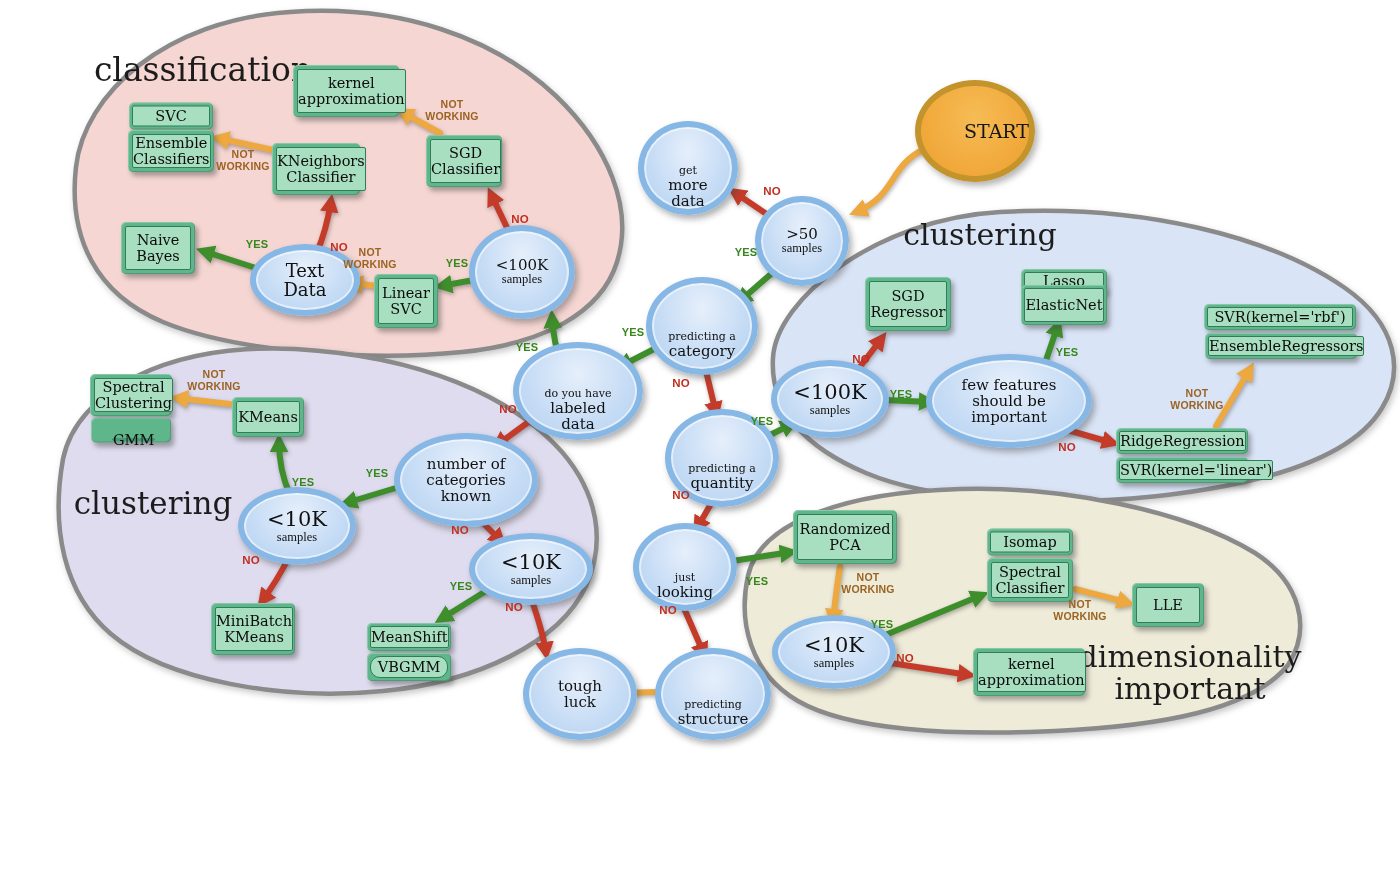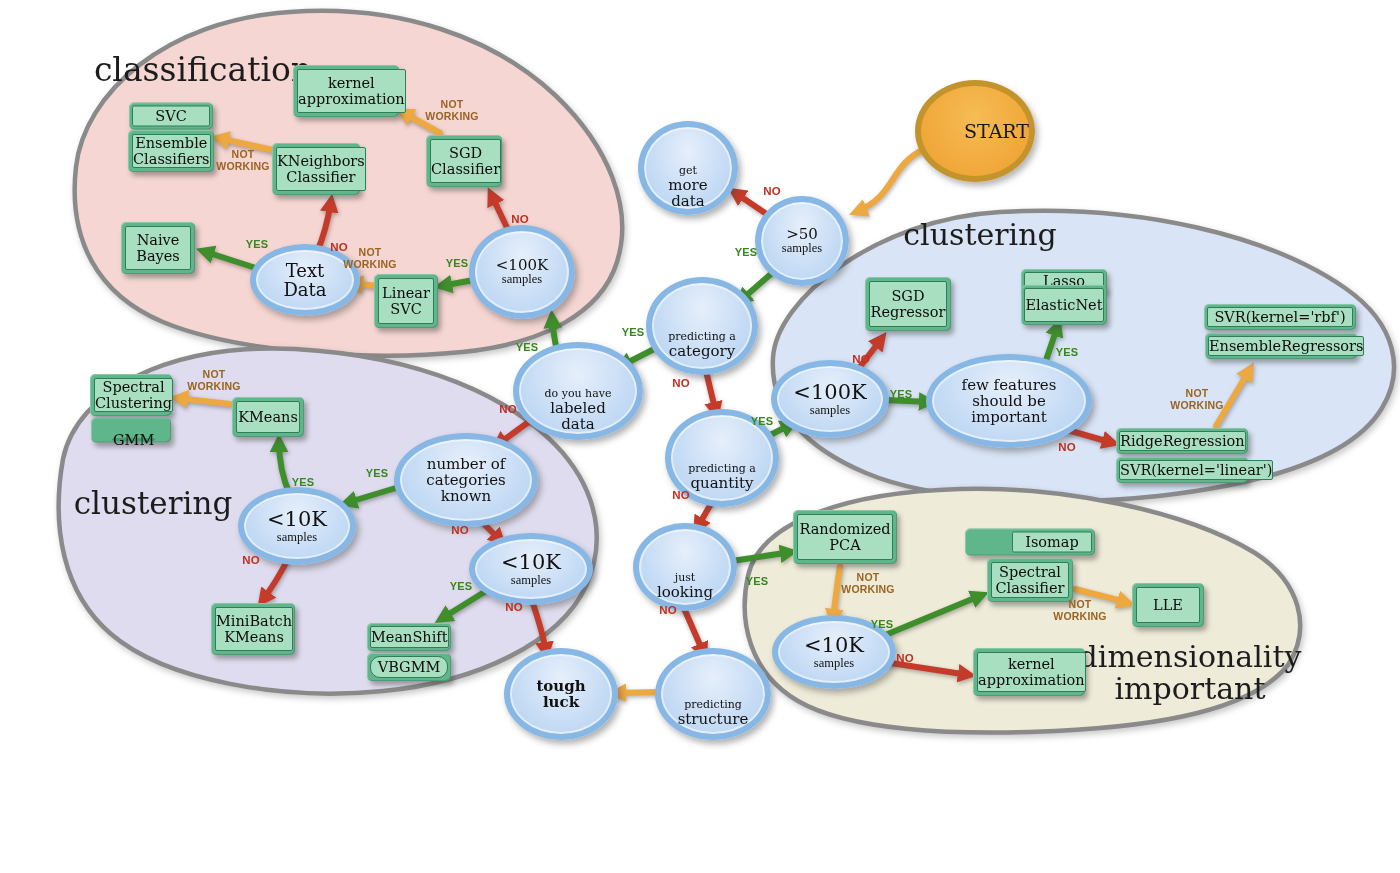--- a/index.html
+++ b/index.html
@@ -219,21 +219,21 @@
       <div class="ln t-b">quantity</div>
     </div>
     <div class="node" style="left: 685px; top: 567px; width: 92px; height: 76px;">
       <div class="ln t-s">just</div>
       <div class="ln t-b">looking</div>
     </div>
     <div class="node" style="left: 713px; top: 694px; width: 104px; height: 80px;">
       <div class="ln t-s">predicting</div>
       <div class="ln t-b">structure</div>
     </div>
-    <div class="node" style="left: 561px; top: 694px; width: 102px; height: 80px; font-weight: bold;">
+    <div class="node" style="left: 580px; top: 694px; width: 102px; height: 80px;">
       <div class="ln t-b">tough</div>
       <div class="ln t-b">luck</div>
     </div>
     <div class="node" style="left: 834px; top: 652px; width: 112px; height: 62px;">
       <div class="ln t-b2">&lt;10K</div>
       <div class="ln t-sub">samples</div>
     </div>
     <div class="leaf" style="left: 346px; top: 91px; width: 106px; height: 52px;">
       <div class="inner">
         <div class="ln">kernel</div>
@@ -342,21 +342,21 @@
       <div class="inner" style="margin: 3px; border-radius: 10px;">
         <div class="ln">VBGMM</div>
       </div>
     </div>
     <div class="leaf" style="left: 845px; top: 537px; width: 104px; height: 54px;">
       <div class="inner">
         <div class="ln">Randomized</div>
         <div class="ln">PCA</div>
       </div>
     </div>
-    <div class="leaf" style="left: 1030px; top: 542px; width: 86px; height: 27px; padding-left: 44px;">
+    <div class="leaf" style="left: 1030px; top: 542px; width: 86px; height: 27px;">
       <div class="inner" style="margin: 3px;">
         <div class="ln">Isomap</div>
       </div>
     </div>
     <div class="leaf" style="left: 1030px; top: 580px; width: 86px; height: 44px;">
       <div class="inner">
         <div class="ln">Spectral</div>
         <div class="ln">Classifier</div>
       </div>
     </div>

